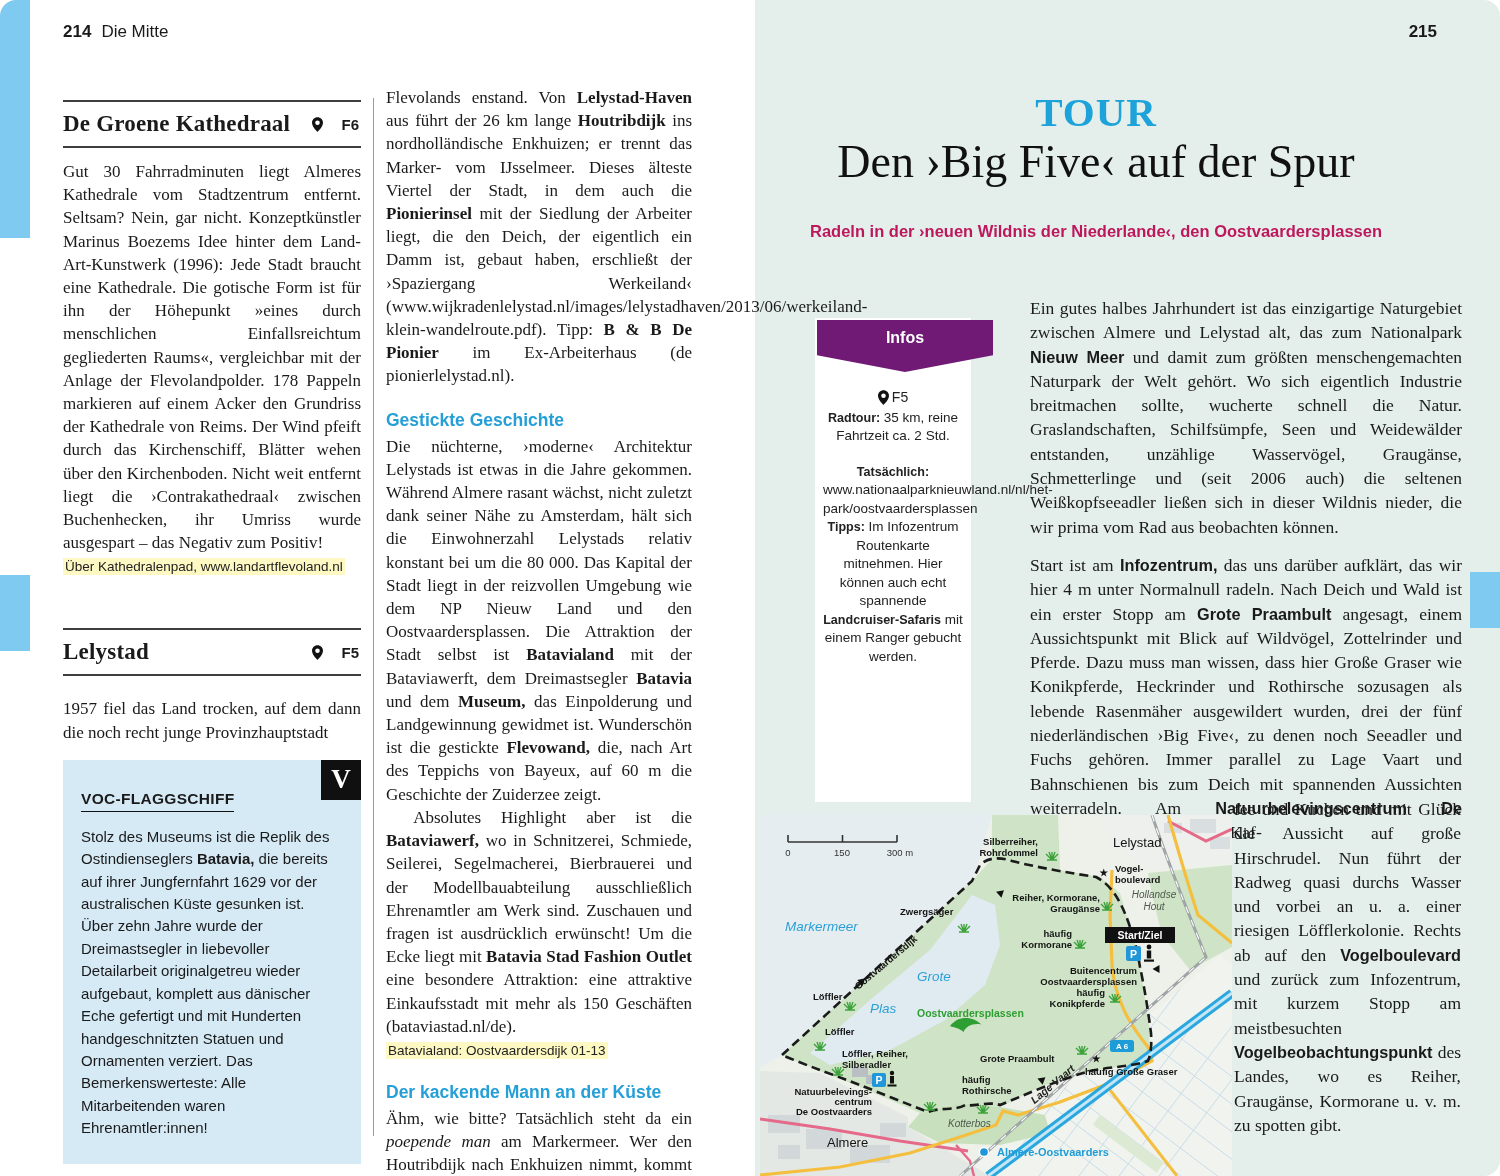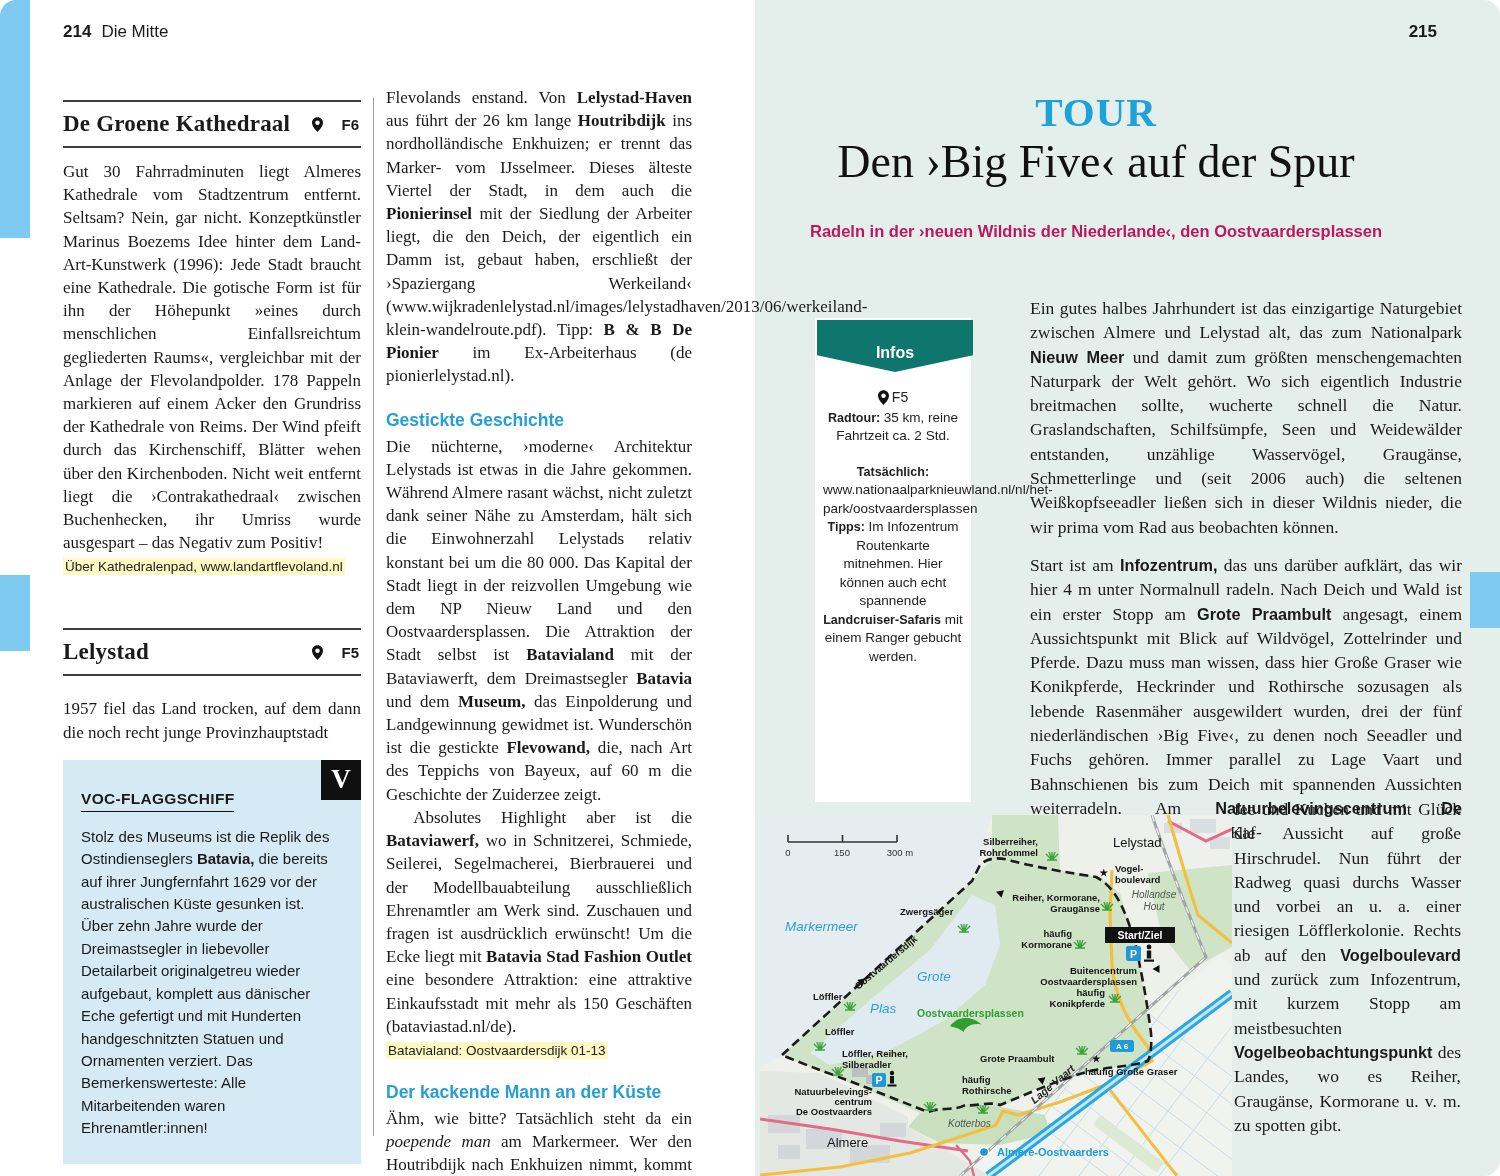--- a/index.html
+++ b/index.html
@@ -49,24 +49,24 @@
   .voc-body{font-family:"Liberation Sans",sans-serif;font-size:15px;line-height:22.4px;text-align:left;}
   
   .tour-block{position:absolute;left:755px;top:92px;width:594px;text-align:center;margin-left:44px;}
   .tour-kicker{font-family:"Liberation Serif",serif;font-weight:700;font-size:41px;color:#1da2da;
                letter-spacing:1px;line-height:1;}
   .tour-title{font-family:"Liberation Serif",serif;font-weight:400;font-size:46px;line-height:1.1;
               margin-top:4px;color:#111;}
   .tour-subtitle{margin-top:34px;font-family:"Liberation Sans",sans-serif;font-weight:700;font-size:16.5px;color:#be185d;}
   
   .infos{position:absolute;left:815px;top:318px;width:156px;height:484px;background:#ffffff;}
-  .infos-banner{position:absolute;left:2px;top:2px;width:156px;height:52px;background:#0f766e;
+  .infos-banner{position:absolute;left:2px;top:2px;width:176px;height:52px;background:#701a75;
                 clip-path:polygon(0 0,100% 0,100% 68%,50% 100%,0 68%);
                 color:#fff;text-align:center;font-family:"Liberation Sans",sans-serif;
-                font-weight:700;font-size:16px;padding-top:24px;box-sizing:border-box;}
+                font-weight:700;font-size:16px;padding-top:9px;box-sizing:border-box;}
   .infos-content{position:absolute;left:8px;right:8px;top:70px;text-align:center;
                  font-family:"Liberation Sans",sans-serif;font-size:13.5px;line-height:18.5px;color:#222;}
   .infos-content .item{margin-bottom:17px;}
   .infos-grid{display:flex;justify-content:center;align-items:center;gap:3px;font-size:14px;margin-bottom:2px;}
   
   .rp-body1{position:absolute;left:1030px;top:296px;width:432px;}
   .rp-body2{position:absolute;left:1234px;top:797px;width:227px;}
   .gap{height:14px;}
   
   .map{position:absolute;left:760px;top:815px;width:472px;height:361px;}

